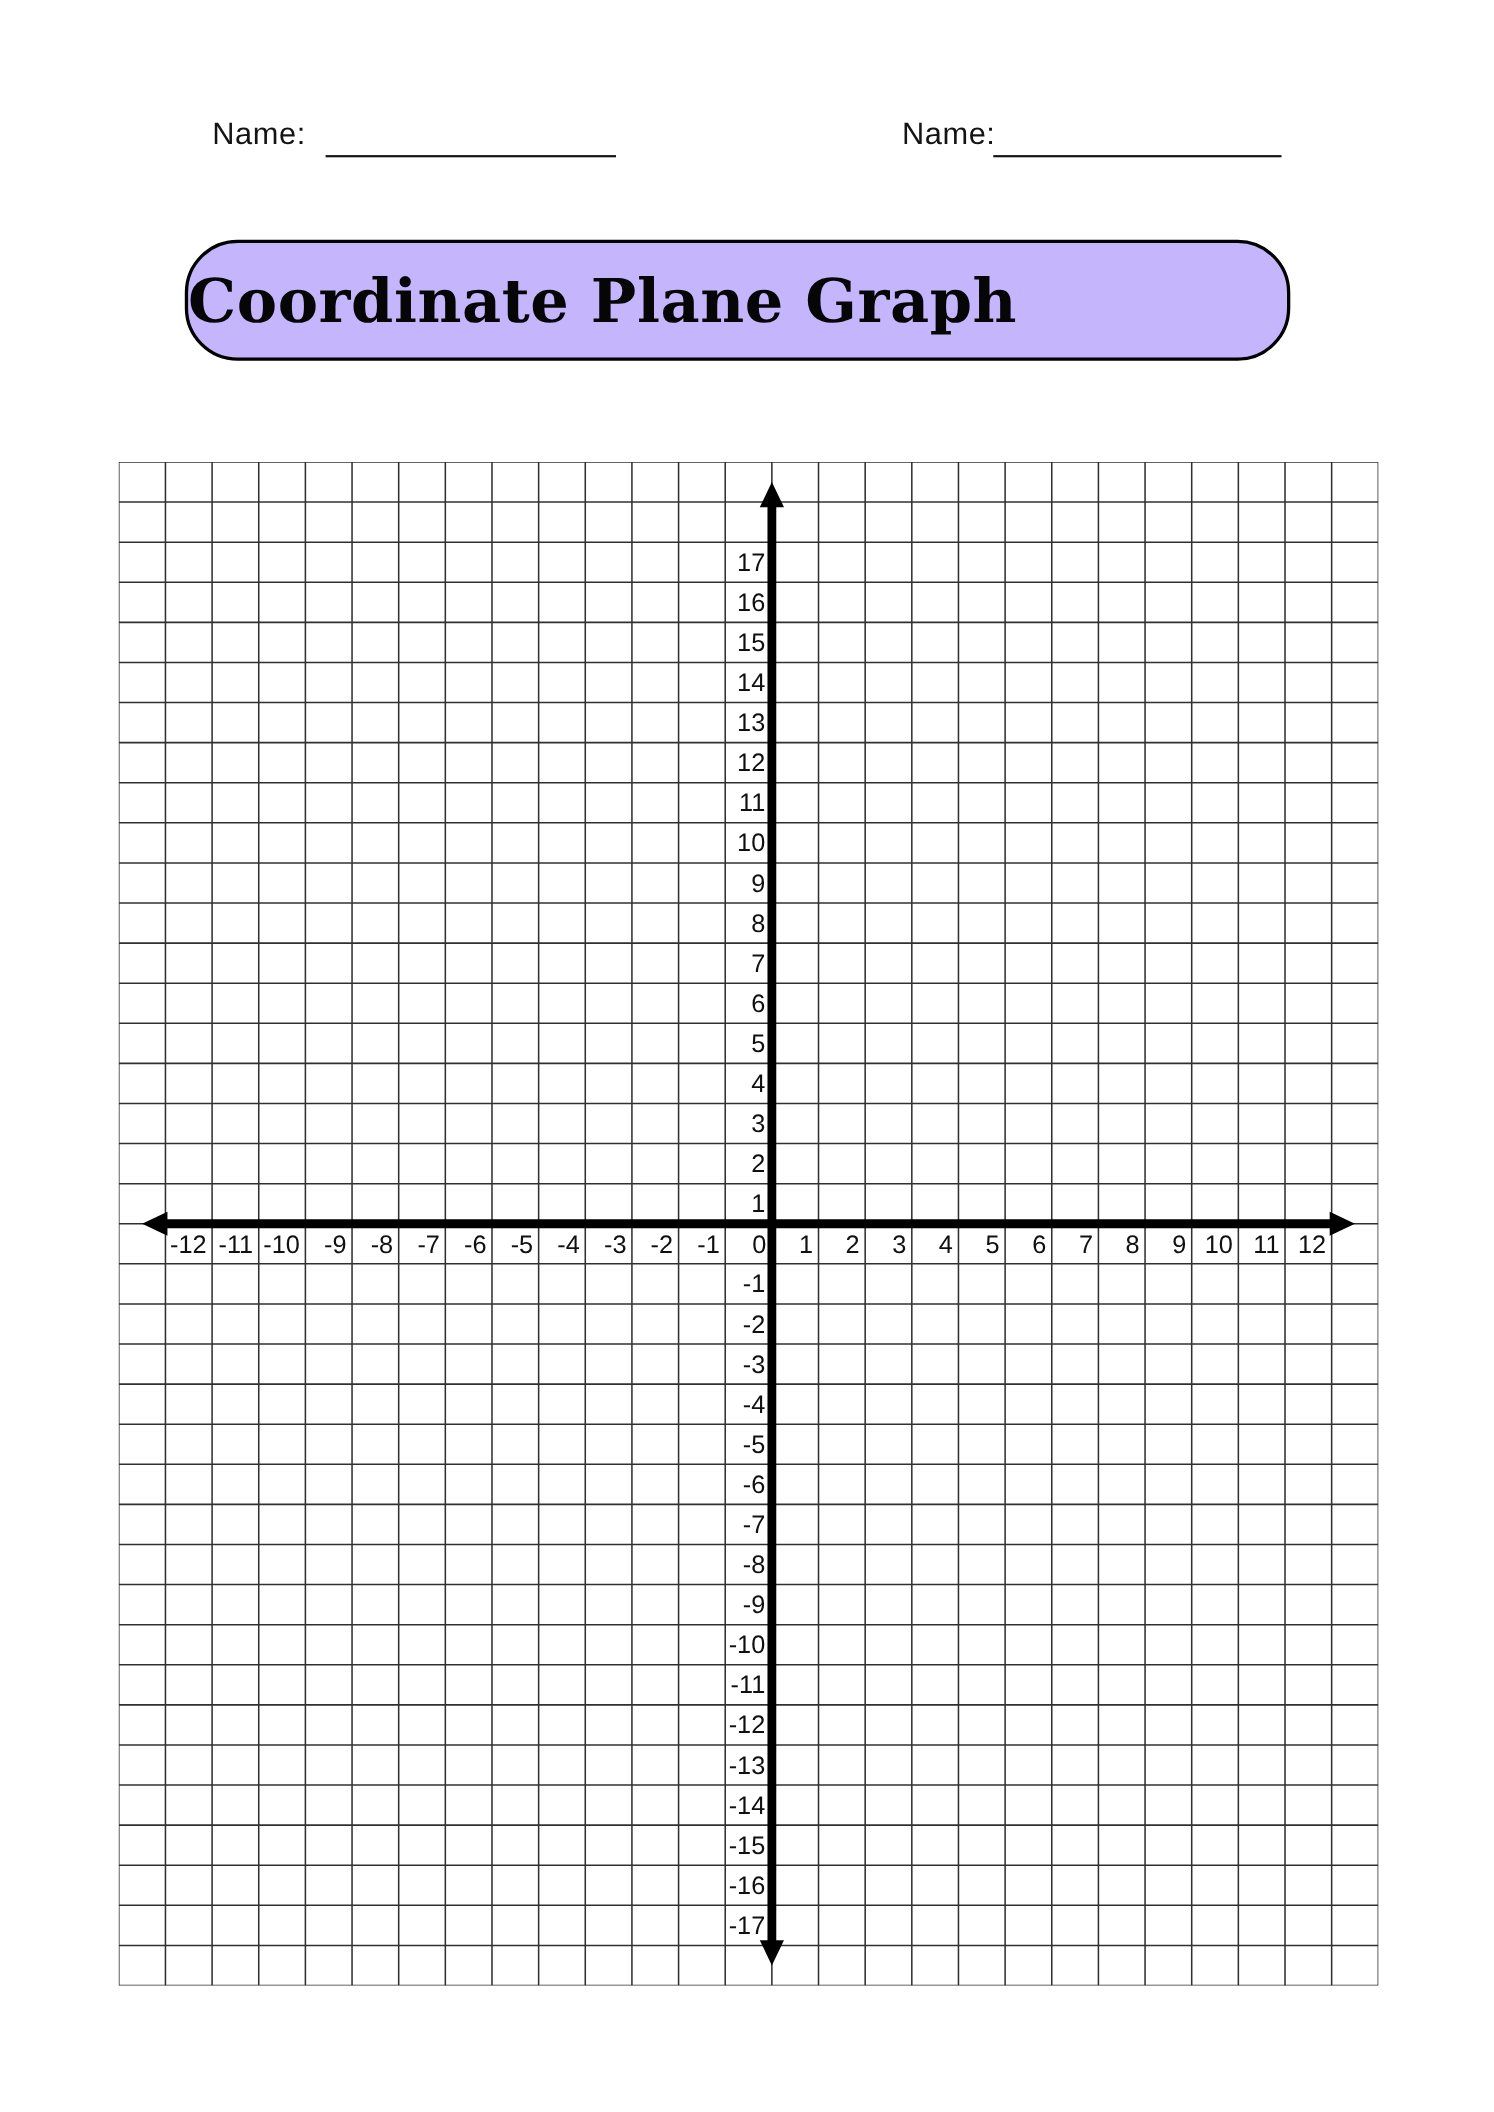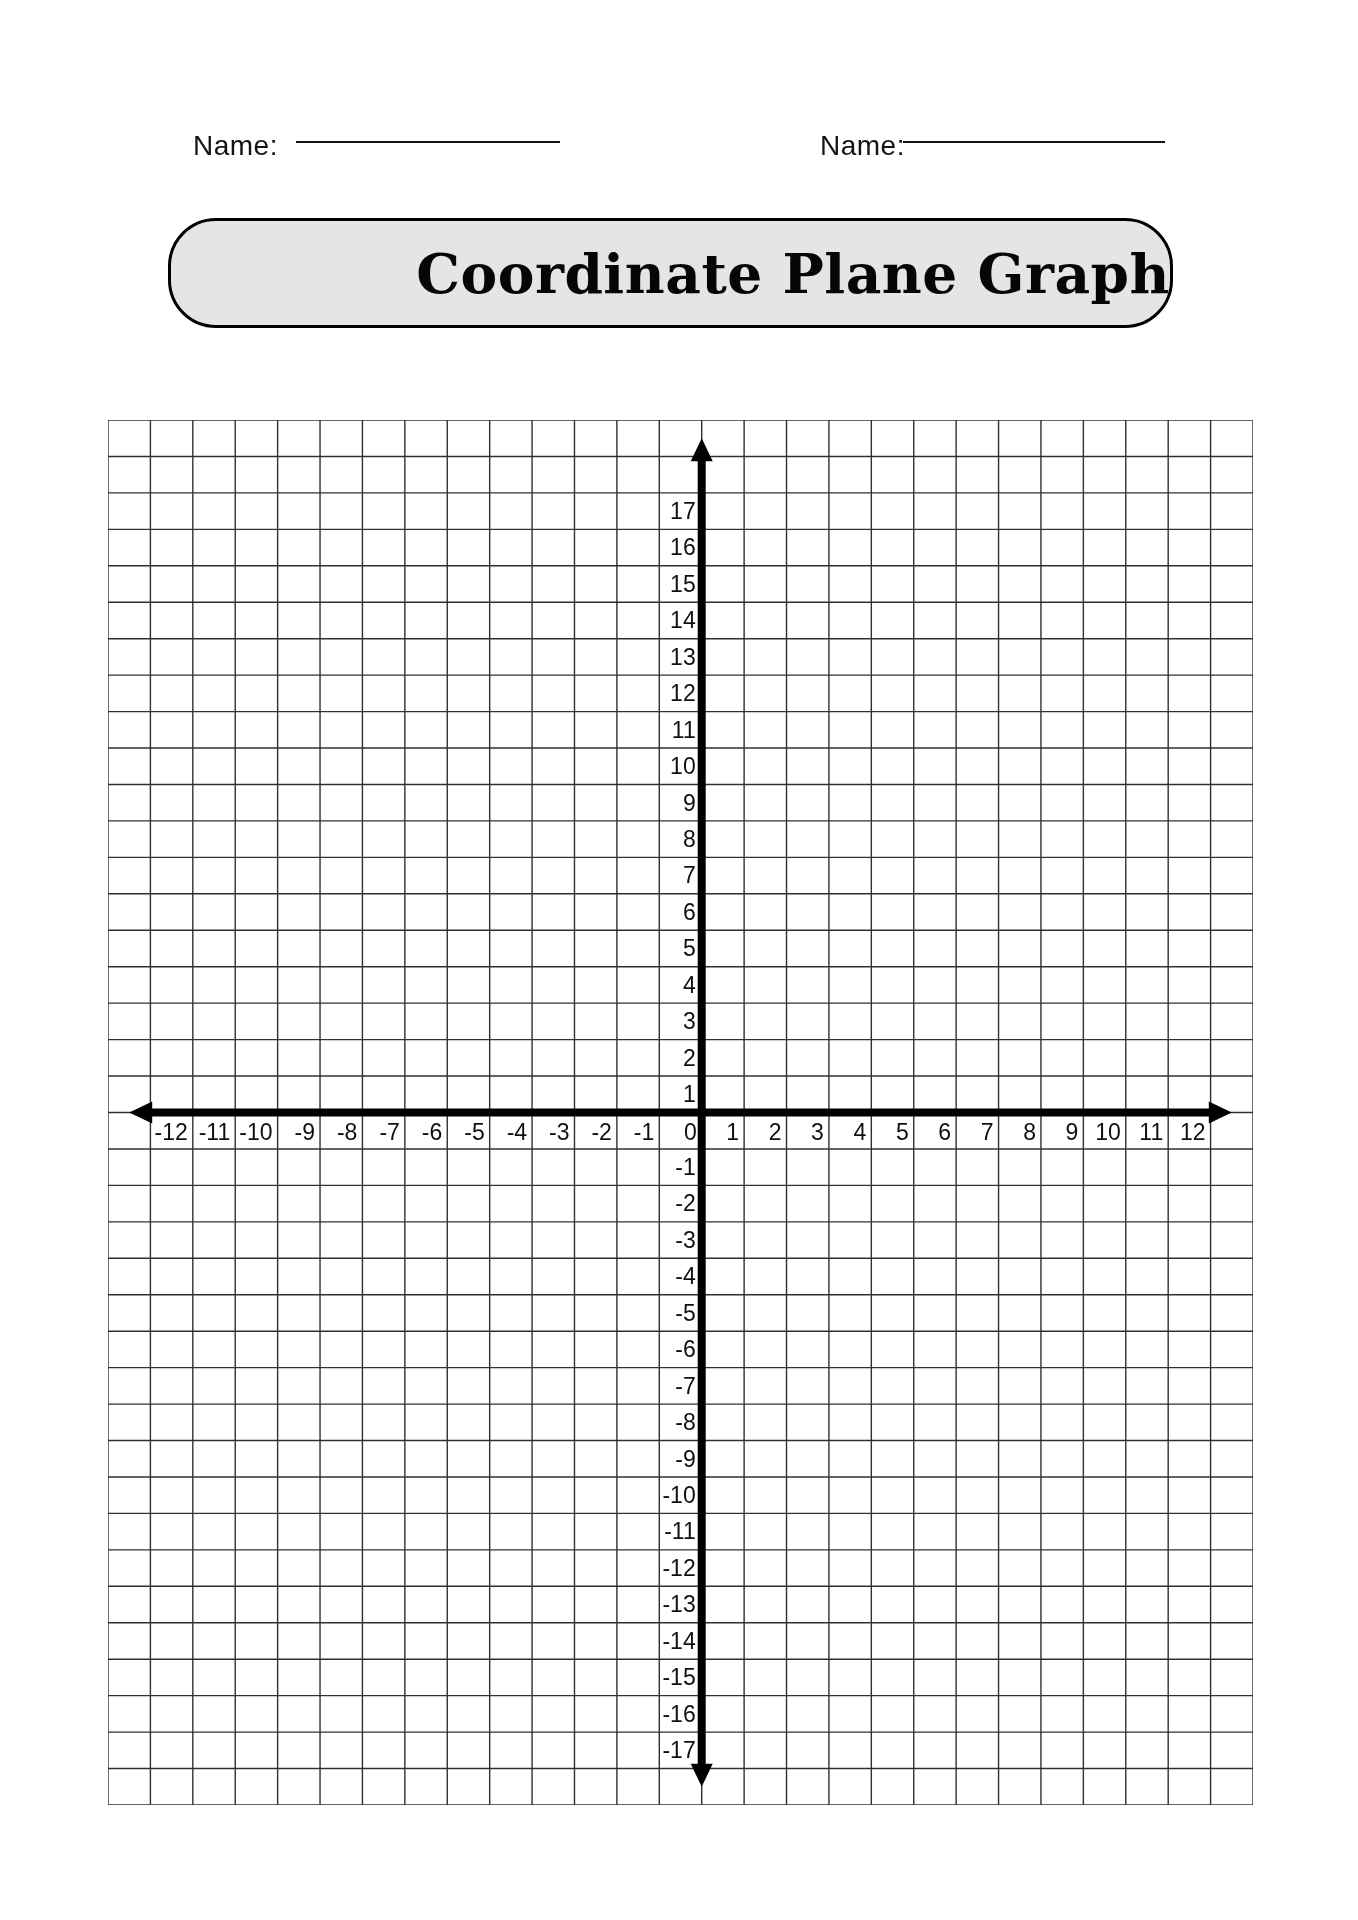--- a/index.html
+++ b/index.html
@@ -1,29 +1,29 @@
 <!DOCTYPE html>
 <html><head>
 <meta charset="utf-8">
 <style>
   html,body{margin:0;padding:0;}
   body{
     width:1358px;height:1920px;position:relative;background:#ffffff;
     font-family:"Liberation Sans",sans-serif;color:#111;overflow:hidden;
   }
-  .hdr-label{position:absolute;font-size:28px;letter-spacing:.5px;color:#141414;margin-top:24px;}
+  .hdr-label{position:absolute;font-size:28px;letter-spacing:.5px;color:#141414;}
   .blank-line{position:absolute;height:0;border-top:2.6px solid #141414;}
   #name-label{left:193px;top:106px;}
   #name-line{left:296px;top:141px;width:264px;}
   #date-label{left:820px;top:106px;}
   #date-line{left:903px;top:141px;width:262px;}
   .title-box{
     position:absolute;left:168px;top:218px;width:1005px;height:110px;
     border:3.5px solid #000;border-radius:48px;box-sizing:border-box;
-    display:flex;align-items:center;justify-content:flex-end;background:#e5e5e5;
+    display:flex;align-items:center;justify-content:flex-start;background:#c4b5fd;
   }
   .title-text{
     font-family:"DejaVu Serif","Liberation Serif",serif;
     font-weight:700;font-size:55px;color:#060606;letter-spacing:.5px;white-space:nowrap;
   }
   .grid-wrap{position:absolute;left:108px;top:420px;width:1145px;height:1385px;}
   svg text{font-family:"Liberation Sans",sans-serif;}
 </style>
 </head>
 <body>

